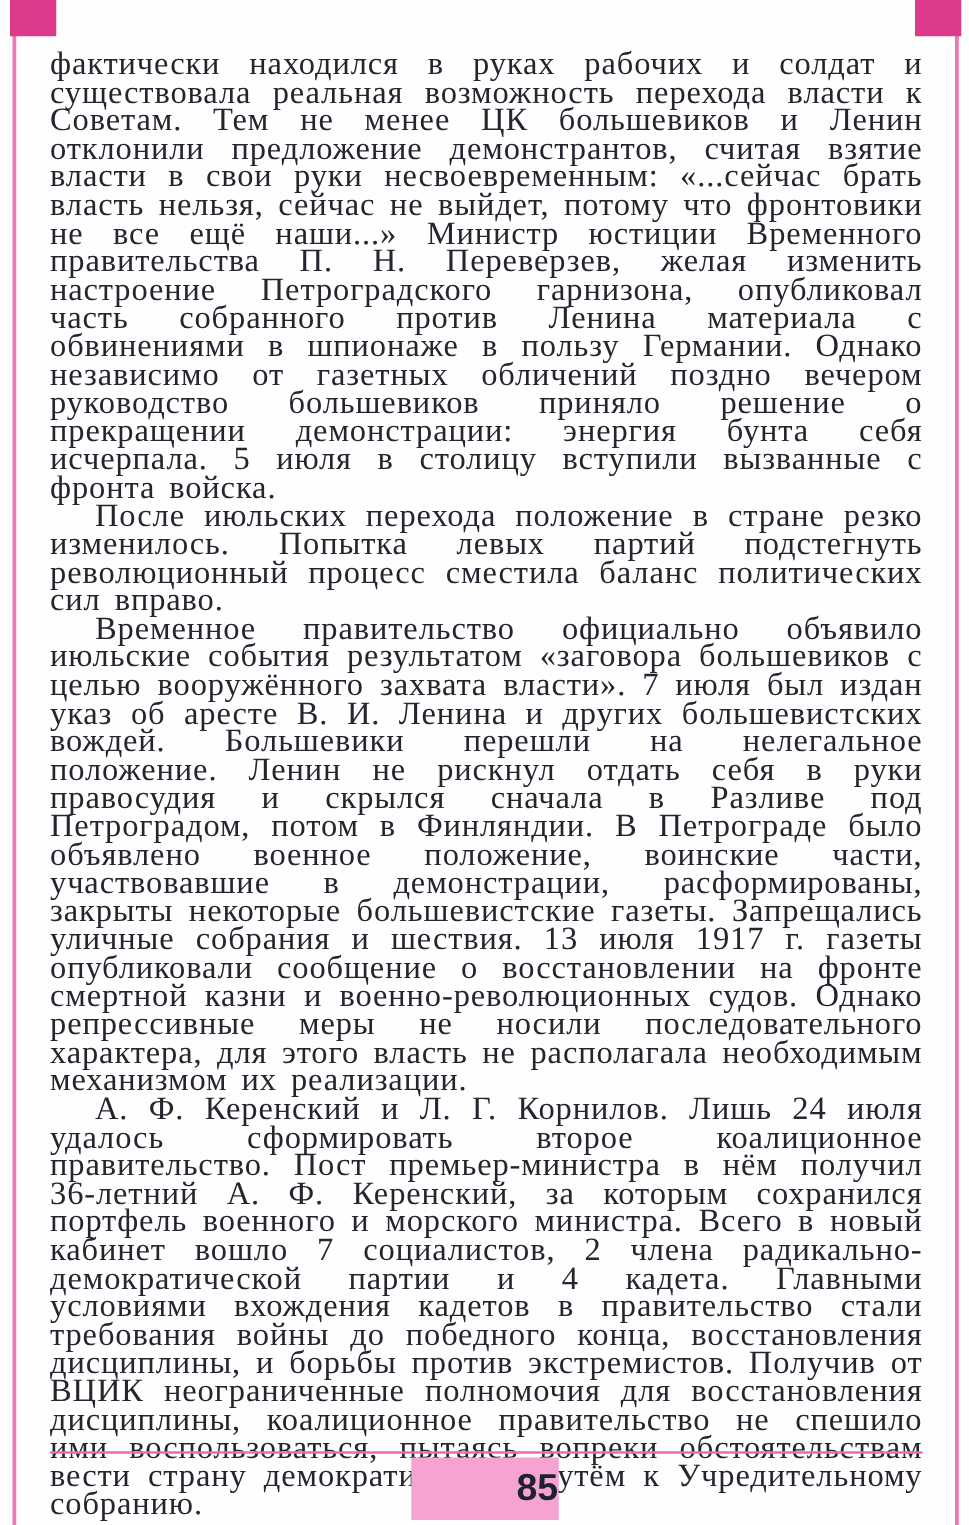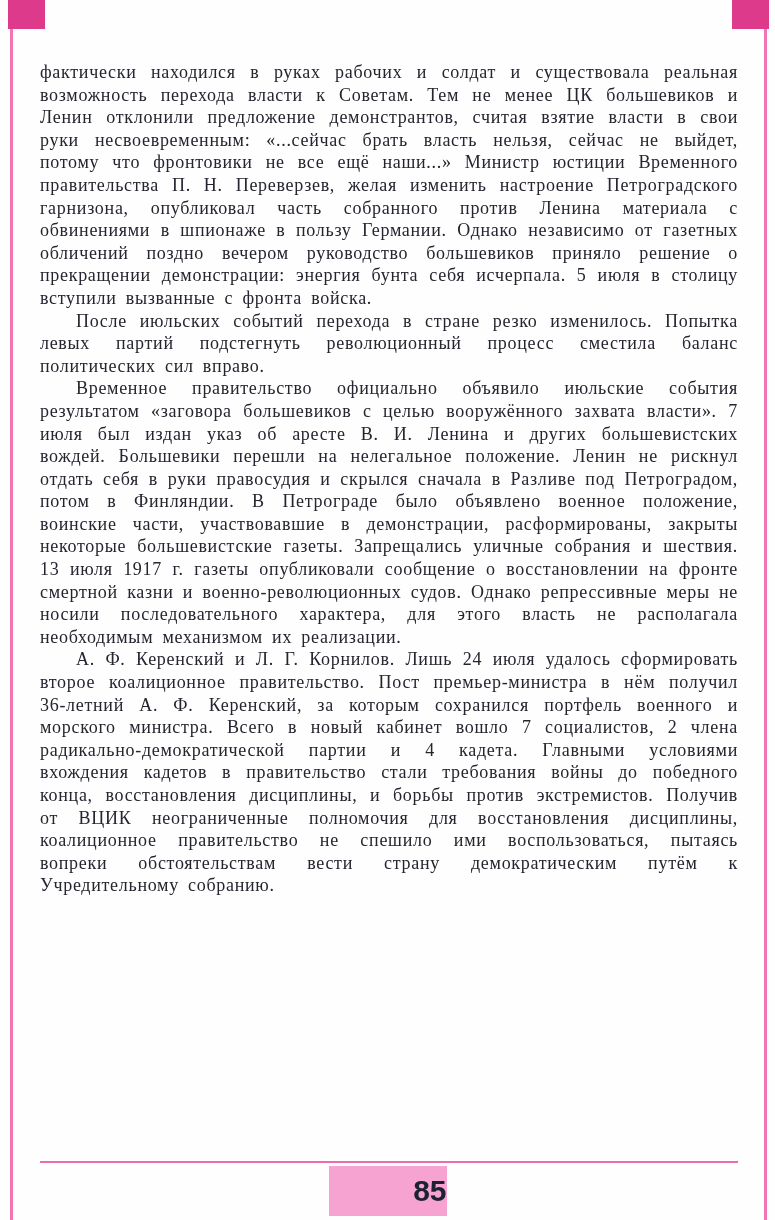--- a/index.html
+++ b/index.html
@@ -37,24 +37,24 @@
     width: 37px;
     height: 29px;
     background: var(--corner);
     z-index: 2;
   }
   .corner.left { left: 8px; }
   .corner.right { right: 6px; }
   .text-block {
     position: absolute;
     left: 40px;
-    top: 61px;
+    top: 40px;
     width: 698px;
     color: var(--text);
-    font-size: 18px;
+    font-size: 26px;
     line-height: 22.6px;
     text-align: justify;
     letter-spacing: 0.7px;
     word-spacing: 4px;
     hyphens: auto;
   }
   .text-block p {
     margin: 0;
     text-indent: 36px;
   }
@@ -92,21 +92,21 @@
 
 <div class="page">
 
   <div class="edge-line left"></div>
   <div class="edge-line right"></div>
   <div class="corner left"></div>
   <div class="corner right"></div>
 
   <div class="text-block">
     <p class="continuation">фактически находился в руках рабочих и солдат и существовала реальная возможность перехода власти к Советам. Тем не менее ЦК большевиков и Ленин отклонили предложение демонстрантов, считая взятие власти в свои руки несвоевременным: «...сейчас брать власть нельзя, сейчас не выйдет, потому что фронтовики не все ещё наши...» Министр юстиции Временного правительства П. Н. Переверзев, желая изменить настроение Петроградского гарнизона, опубликовал часть собранного против Ленина материала с обвинениями в шпионаже в пользу Германии. Однако независимо от газетных обличений поздно вечером руководство большевиков приняло решение о прекращении демонстрации: энергия бунта себя исчерпала. 5 июля в столицу вступили вызванные с фронта войска.</p>
-    <p>После июльских событий перехода в стране резко изменилось. Попытка левых партий подстегнуть революционный процесс сместила баланс политических сил вправо.</p>
+    <p>После июльских перехода положение в стране резко изменилось. Попытка левых партий подстегнуть революционный процесс сместила баланс политических сил вправо.</p>
     <p>Временное правительство официально объявило июльские события результатом «заговора большевиков с целью вооружённого захвата власти». 7 июля был издан указ об аресте В. И. Ленина и других большевистских вождей. Большевики перешли на нелегальное положение. Ленин не рискнул отдать себя в руки правосудия и скрылся сначала в Разливе под Петроградом, потом в Финляндии. В Петрограде было объявлено военное положение, воинские части, участвовавшие в демонстрации, расформированы, закрыты некоторые большевистские газеты. Запрещались уличные собрания и шествия. 13 июля 1917 г. газеты опубликовали сообщение о восстановлении на фронте смертной казни и военно-революционных судов. Однако репрессивные меры не носили последовательного характера, для этого власть не располагала необходимым механизмом их реализации.</p>
     <p><b class="lead">А. Ф. Керенский и Л. Г. Корнилов.</b><span> Лишь 24 июля удалось сформировать второе коалиционное правительство. Пост премьер-министра в нём получил 36-летний А. Ф. Керенский, за которым сохранился портфель военного и морского министра. Всего в новый кабинет вошло 7 социалистов, 2 члена радикально-демократической партии и 4 кадета. Главными условиями вхождения кадетов в правительство стали требования войны до победного конца, восстановления дисциплины, и борьбы против экстремистов. Получив от ВЦИК неограниченные полномочия для восстановления дисциплины, коалиционное правительство не спешило ими воспользоваться, пытаясь вопреки обстоятельствам вести страну демократическим путём к Учредительному собранию.</span></p>
   </div>
 
   <div class="footer-rule"></div>
 
   <div class="page-number-box">
     <span>85</span>
   </div>
 

